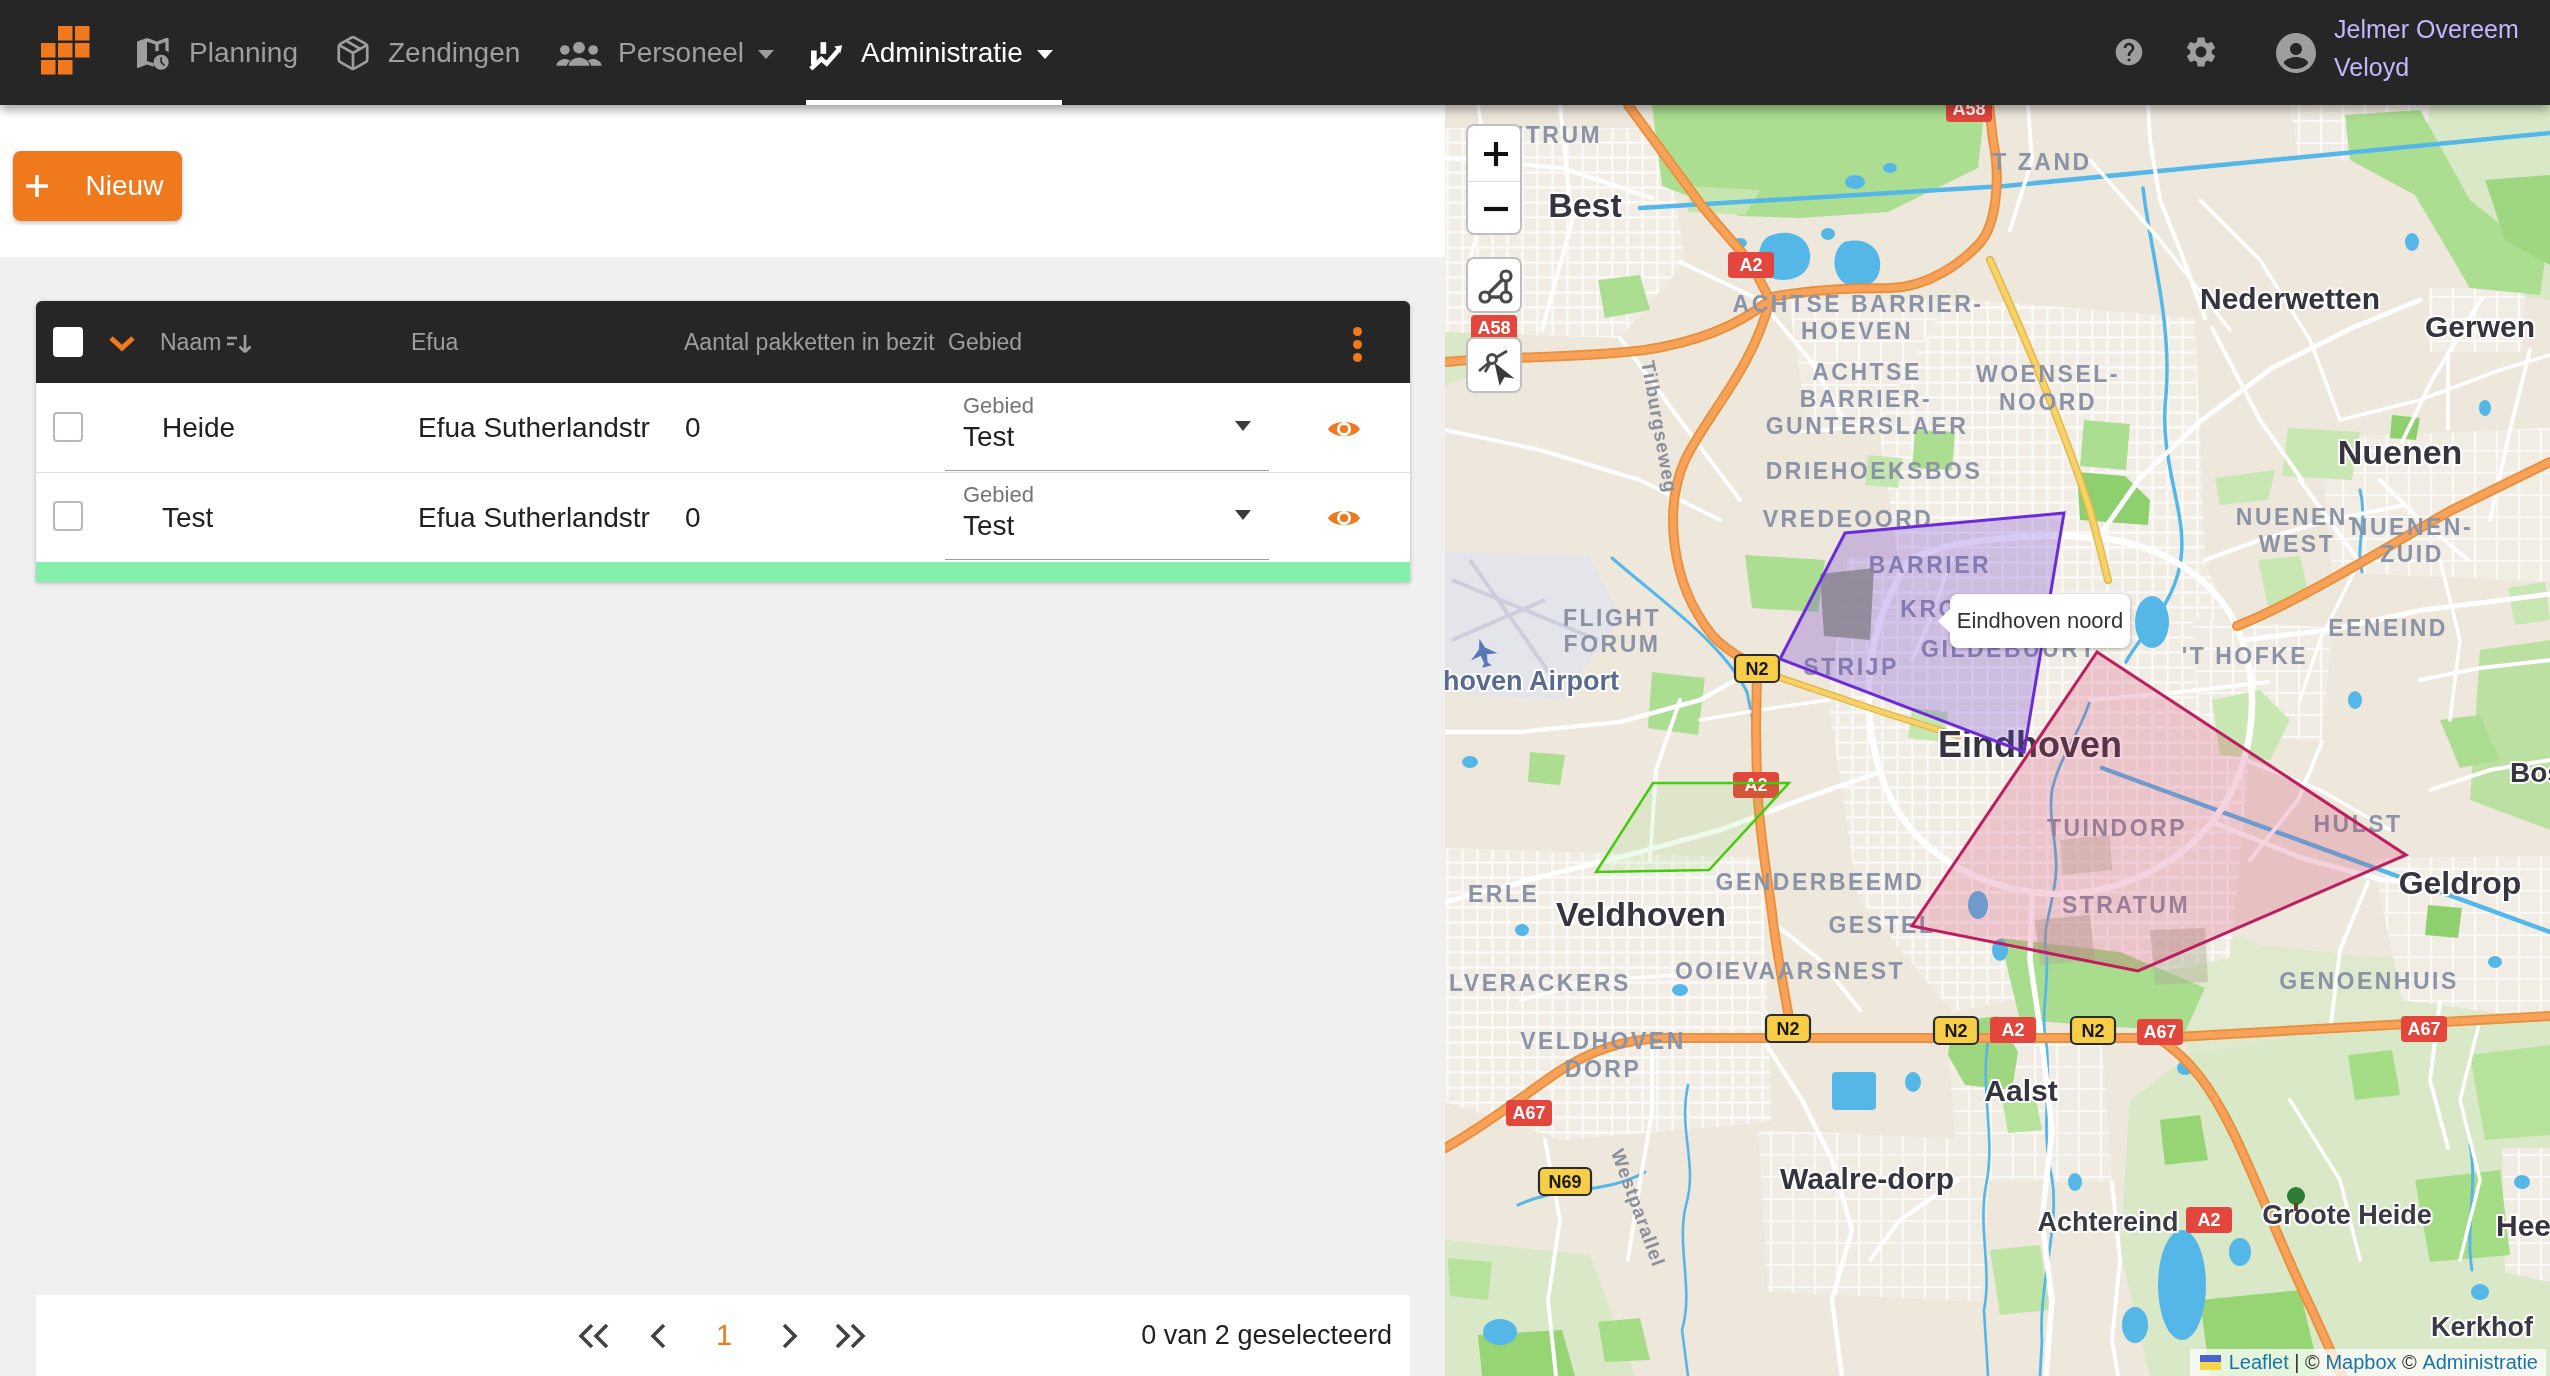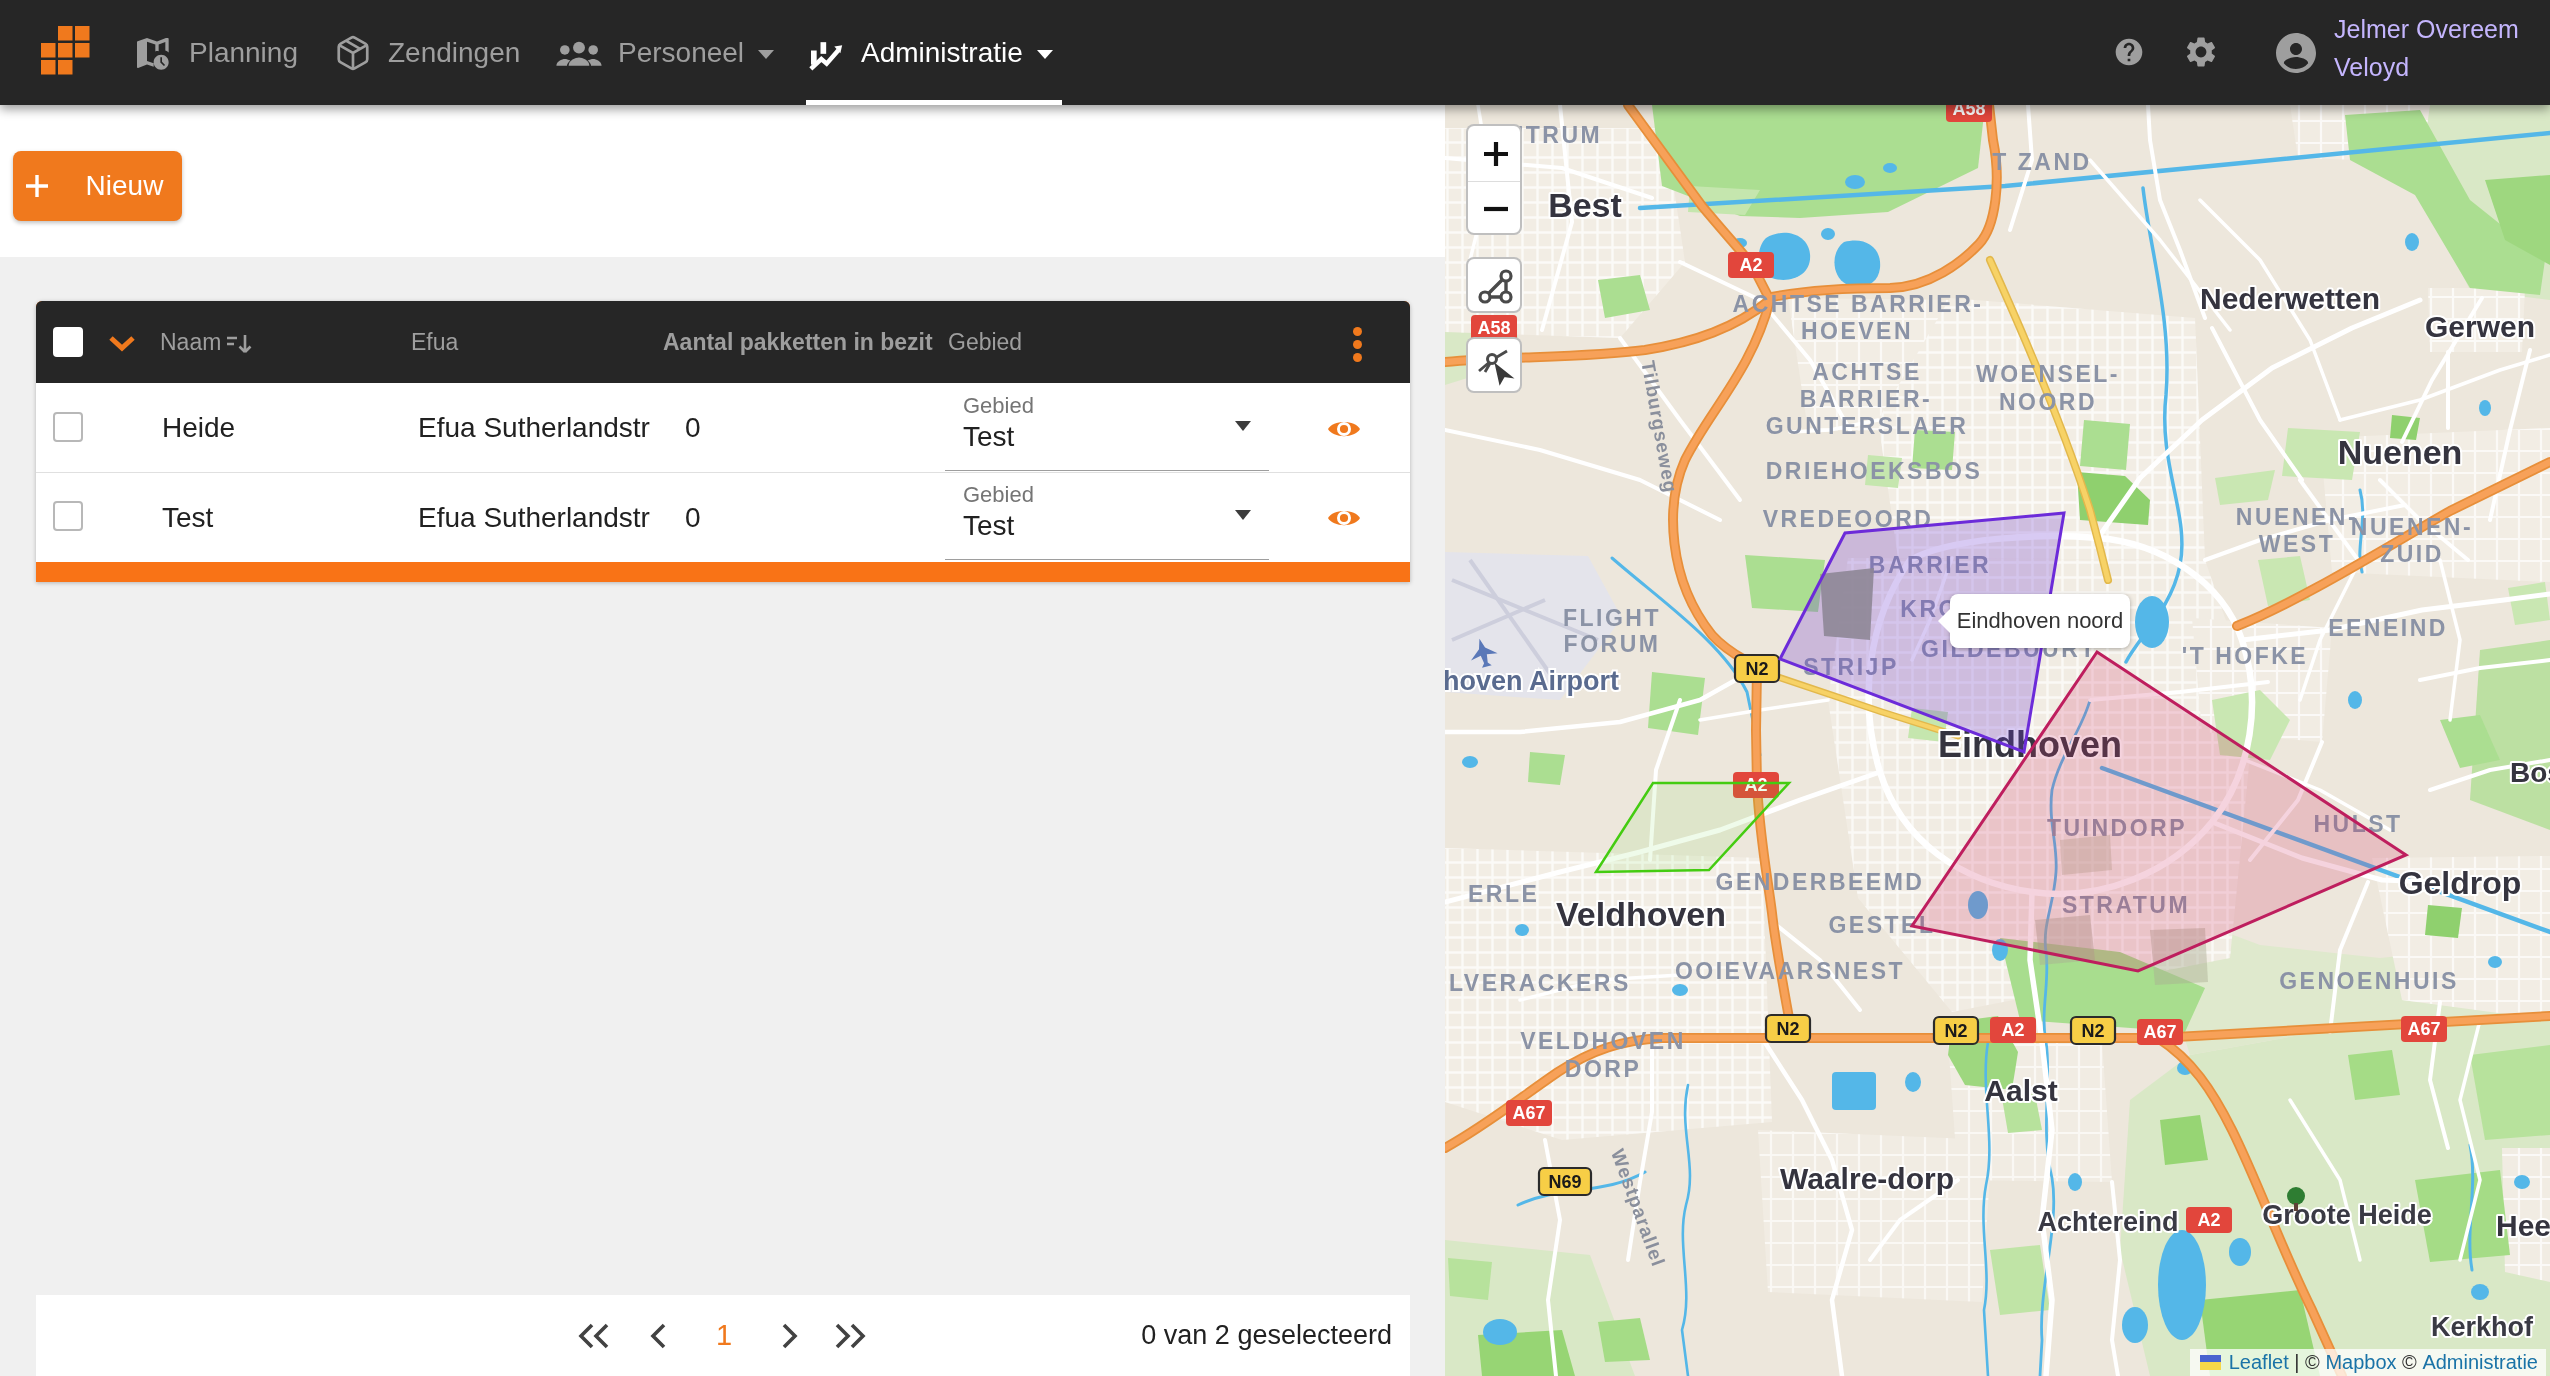--- a/index.html
+++ b/index.html
@@ -18,21 +18,21 @@
 #userblock { position:absolute; left:2334px; top:10px; color:#c4b5fd; font-size:25px; line-height:38px; }
 
 
 #toolbar { position:absolute; left:0; top:105px; width:1445px; height:152px; background:#fff; z-index:5; }
 #leftgray { position:absolute; left:0; top:257px; width:1445px; height:1119px; background:#f0f0f0; }
 .btn { position:absolute; top:46px; height:70px; background:#f0791d; border-radius:8px; color:#fff; font-size:28px; display:flex; align-items:center; justify-content:center; box-shadow:0 2px 4px rgba(0,0,0,0.25);gap:8px; }
 #btn-nieuw { left:13px; width:169px; }
 #btn-verw { left:203px; width:266px; }
 
 
-#table { position:absolute; left:36px; top:301px; width:1374px; height:281px; background:#f97316; z-index:6; box-shadow:0 1px 4px rgba(0,0,0,0.25); border-radius:6px 6px 0 0; }
+#table { position:absolute; left:36px; top:301px; width:1374px; height:281px; background:#86efac; z-index:6; box-shadow:0 1px 4px rgba(0,0,0,0.25); border-radius:6px 6px 0 0; }
 #thead { position:absolute; left:0; top:0; width:1374px; height:82px; background:#262626; border-radius:6px 6px 0 0; color:#9e9e9e; font-size:23px; }
 .hcell { position:absolute; top:0; height:82px; display:flex; align-items:center; }
 .row { position:absolute; left:0; width:1374px; background:#fff; font-size:28px; color:#212121; }
 #row1 { top:82px; height:90px; border-bottom:1px solid #e0e0e0; }
 #row2 { top:172px; height:89px; }
 .cb { position:absolute; width:30px; height:30px; border:2px solid #b8b8b8; border-radius:4px; background:#fff; }
 .rcell { position:absolute; display:flex; align-items:center; height:100%; }
 .sel-label { font-size:22px; color:#757575; }
 .sel-val { font-size:28px; color:#212121; margin-top:2px; }
 .sel-under { position:absolute; left:909px; width:324px; height:1px; background:#9e9e9e; }
@@ -77,21 +77,21 @@
       <svg class="abs" style="left:107px; top:332px;" width="26" height="18" viewBox="0 0 26 18"></svg>
       <svg class="abs" style="left:72px; top:34px;" width="28" height="18" viewBox="0 0 28 18">
           <path d="M3 3l11 10L25 3" stroke="#f0791d" stroke-width="5" fill="none"></path>
         </svg>
       <div class="hcell" style="left:124px;">Naam</div>
       <svg class="abs" style="left:190px; top:33px;" width="26" height="22" viewBox="0 0 26 22">
           <path d="M1 4h10M1 10h7" stroke="#9e9e9e" stroke-width="2.6"></path>
           <path d="M19 1v17m0 0l-5.5-5.5M19 18l5.5-5.5" stroke="#9e9e9e" stroke-width="2.6" fill="none"></path>
         </svg>
       <div class="hcell" style="left:375px;">Efua</div>
-      <div class="hcell" style="left:627px;font-weight:bold;">Aantal pakketten in bezit</div>
+      <div class="hcell" style="left:648px;">Aantal pakketten in bezit</div>
       <div class="hcell" style="left:912px;">Gebied</div>
       <svg class="abs" style="left:1352px; top:324px;" width="10" height="36" viewBox="0 0 10 36"></svg>
       <div style="position:absolute; left:1317px; top:26px;">
         <div style="width:9px;height:9px;border-radius:50%;background:#f0791d;margin-bottom:4px;"></div>
         <div style="width:9px;height:9px;border-radius:50%;background:#f0791d;margin-bottom:4px;"></div>
         <div style="width:9px;height:9px;border-radius:50%;background:#f0791d;"></div>
       </div>
     </div>
 
     <div class="row" id="row1">

